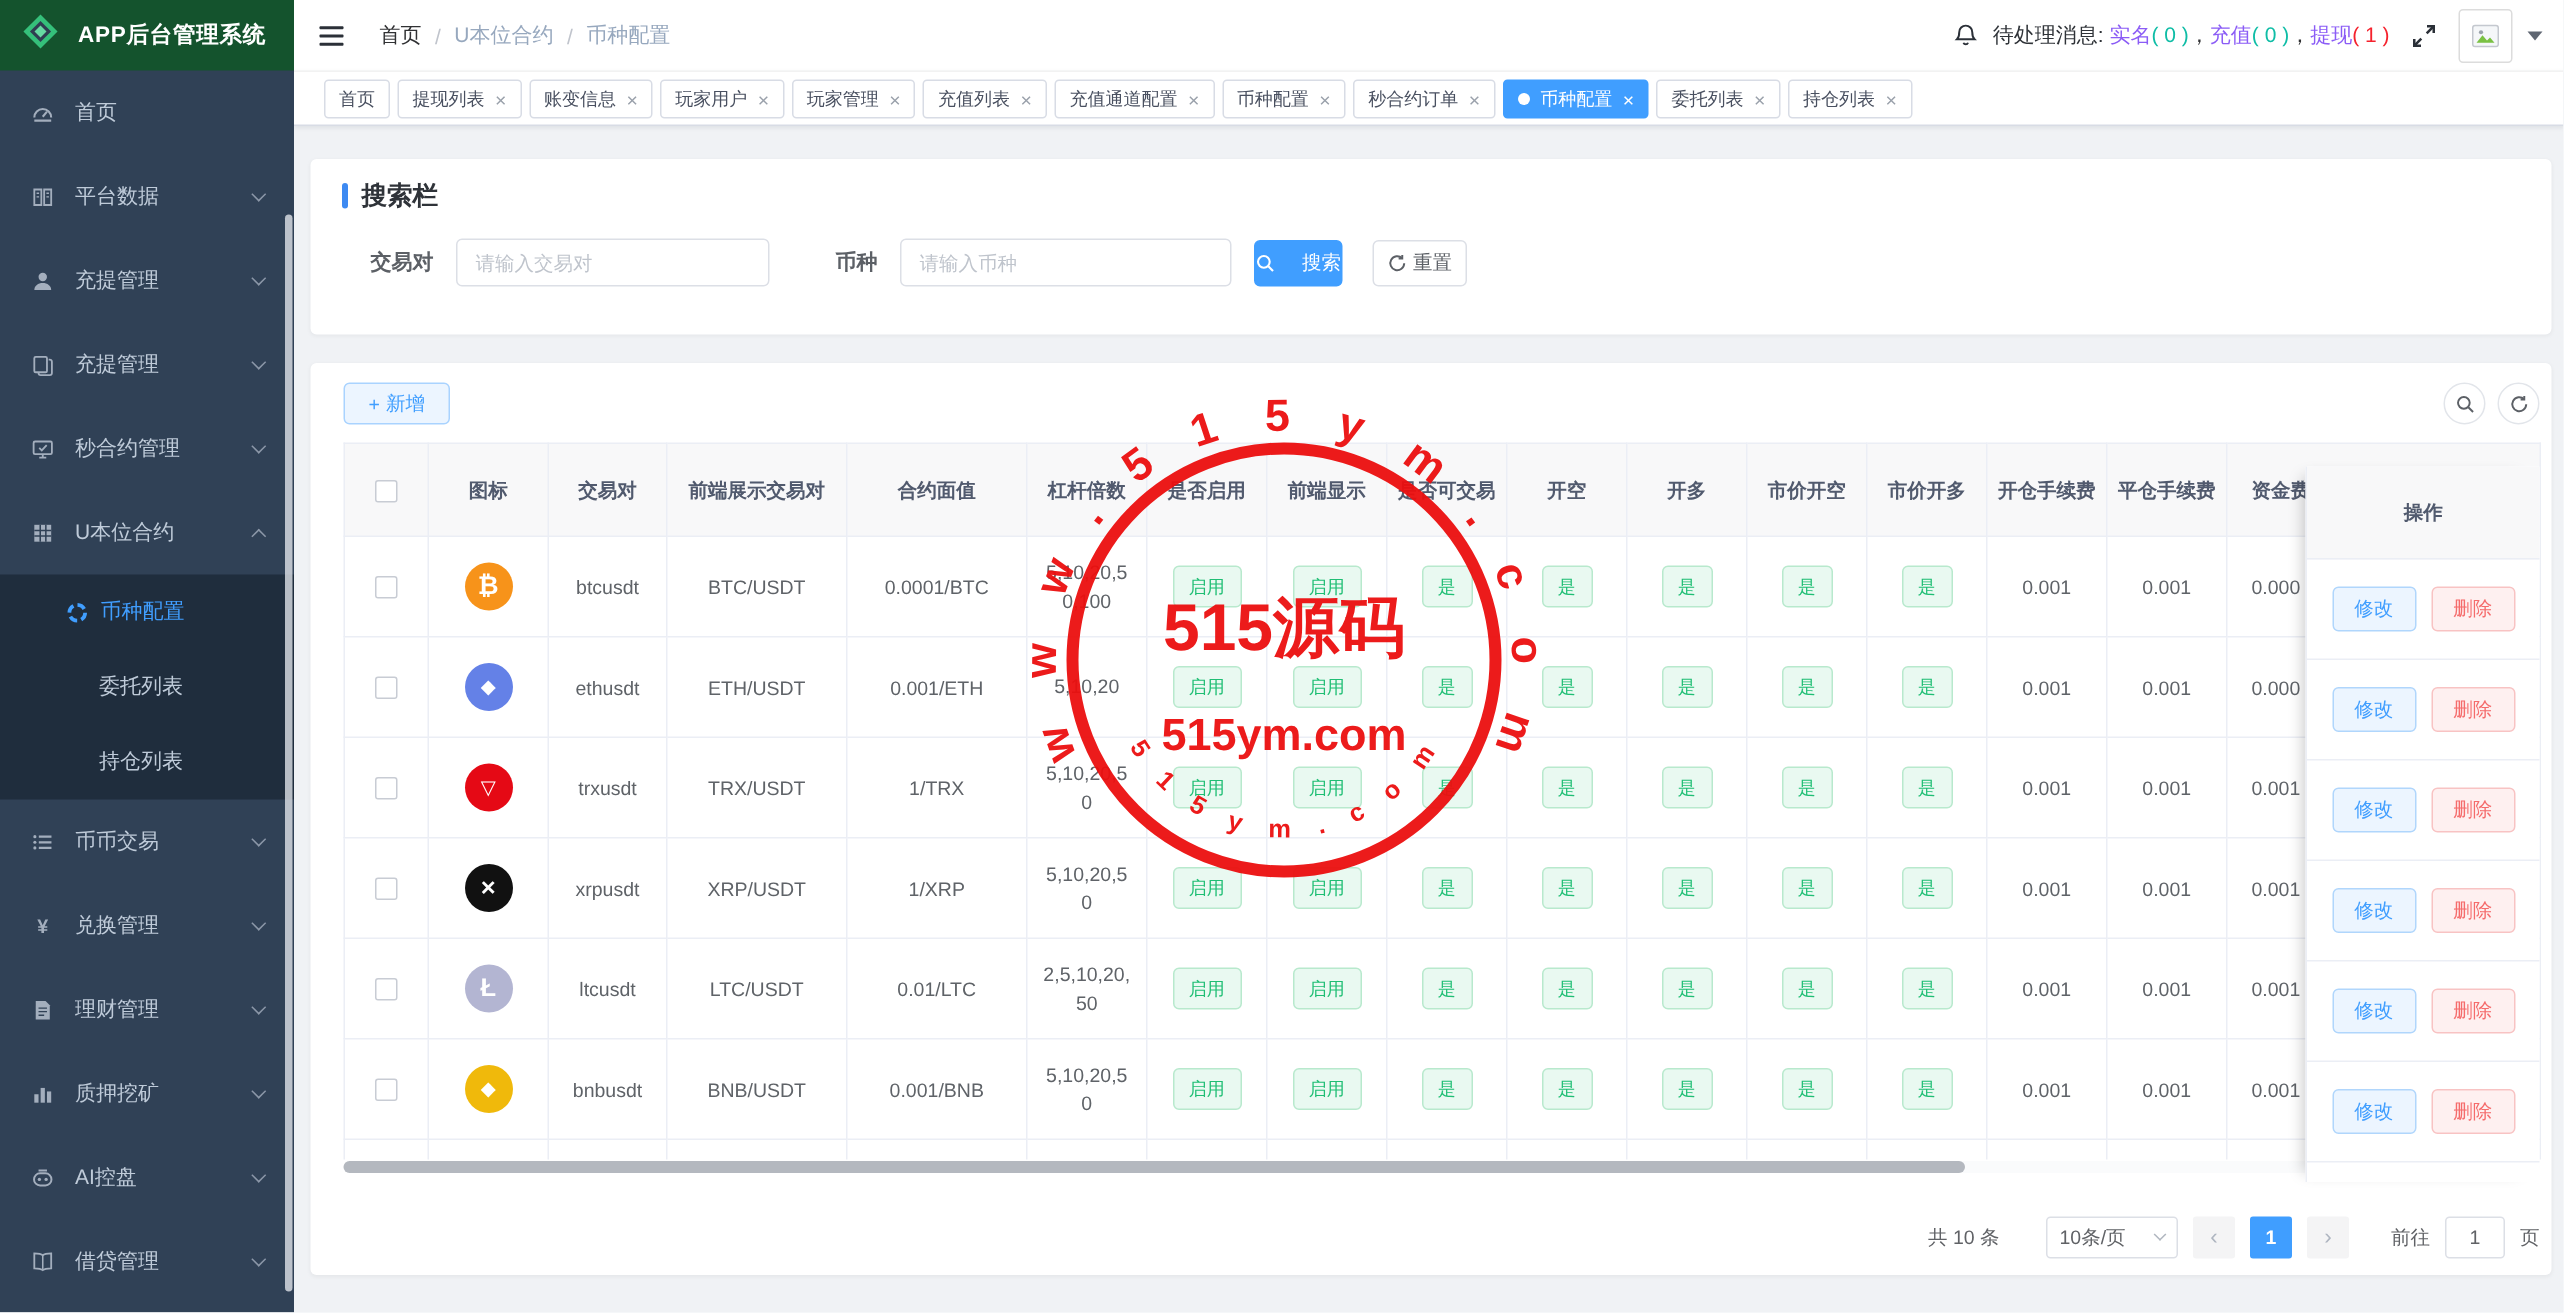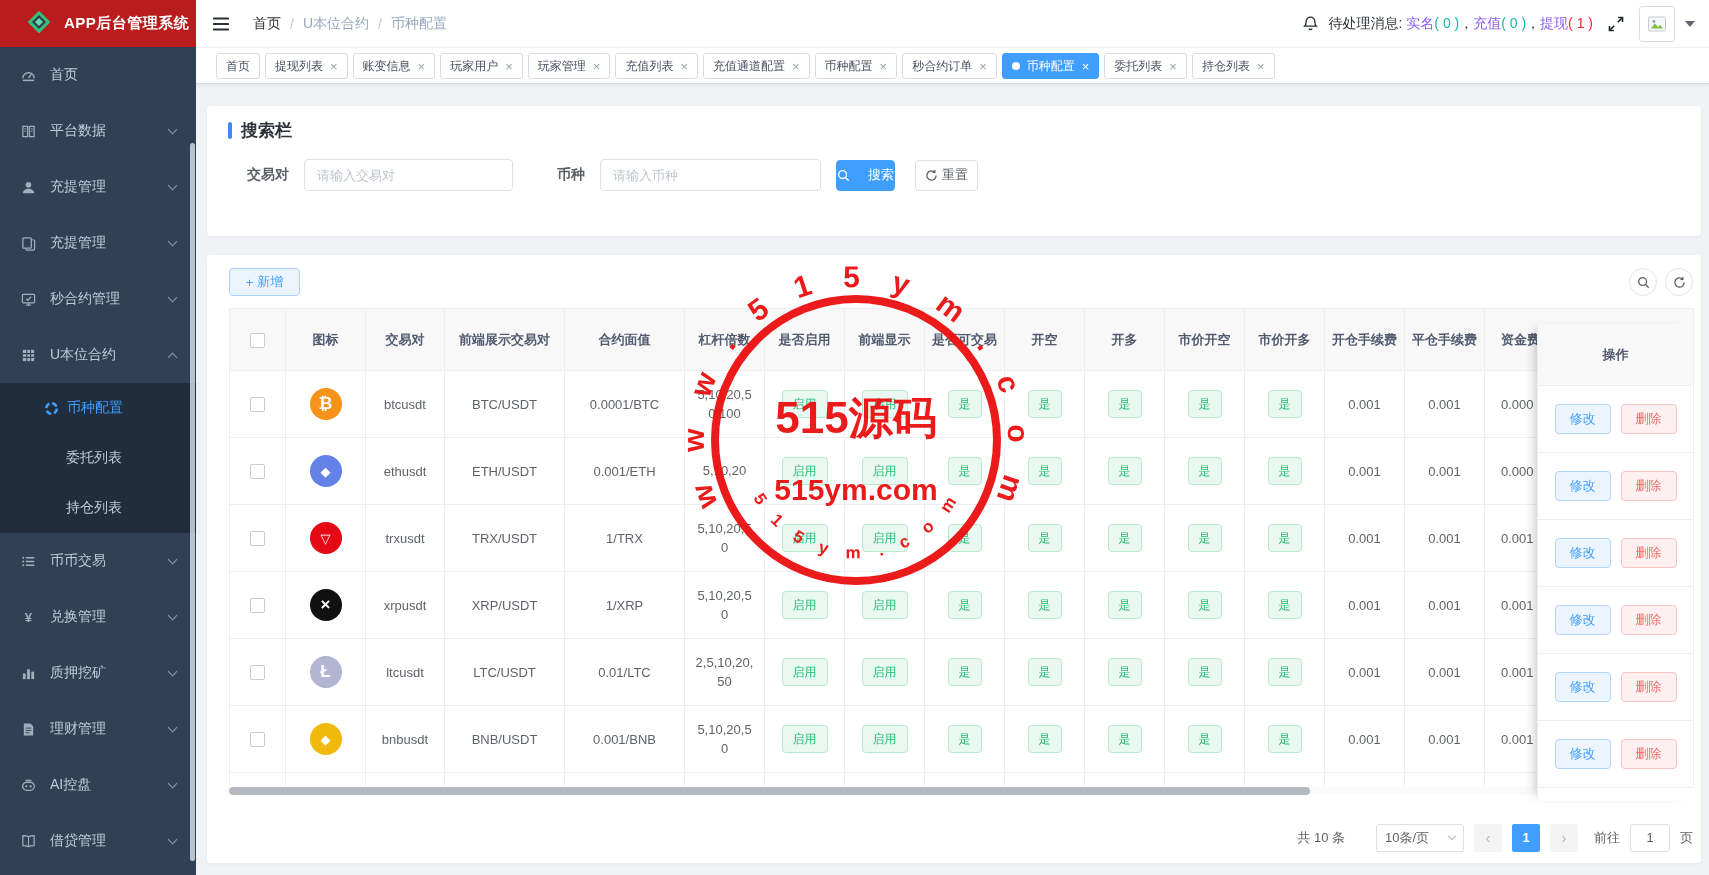--- a/index.html
+++ b/index.html
@@ -2,21 +2,21 @@
 <html><head>
 <meta charset="utf-8">
 <style>
   * { margin:0; padding:0; box-sizing:border-box; }
   html,body { width:1709px; height:875px; overflow:hidden; }
   body { font-family:"Liberation Sans","DejaVu Sans",sans-serif; background:#f0f2f5; }
   .app { position:relative; width:1709px; height:875px; background:#f0f2f5; overflow:hidden; }
 
   
   .sidebar { position:absolute; left:0; top:0; width:196px; height:875px; background:#304156; z-index:10; }
-  .logo-row { height:47px; display:flex; align-items:center; padding-left:26px; background:#b91c1c; }
+  .logo-row { height:47px; display:flex; align-items:center; padding-left:14px; background:#14532d; }
   .logo-row svg { width:26px; height:26px; }
   .logo-title { color:#fff; font-size:15px; font-weight:bold; margin-left:12px; letter-spacing:.5px; }
   .menu-item { height:56px; display:flex; align-items:center; padding:0 14px 0 21px; color:#bfcbd9; font-size:14px; cursor:pointer; }
   .menu-item .mi { width:16px; height:16px; color:#a3aebd; display:flex; align-items:center; }
   .menu-item .mi svg { width:15px; height:15px; fill:currentColor; }
   .menu-item .label { margin-left:13px; flex:1; }
   .chev { width:7px; height:7px; border-right:1.5px solid #8b97a8; border-bottom:1.5px solid #8b97a8; transform:rotate(45deg); margin-right:6px; margin-top:-3px; }
   .chev.up { transform:rotate(-135deg); margin-top:4px; }
   .submenu { background:#1f2d3d; }
   .submenu-item { height:50px; display:flex; align-items:center; padding-left:44px; color:#bfcbd9; font-size:14px; cursor:pointer; }
@@ -52,21 +52,21 @@
   .tabsbar { height:37px; background:#fff; border-top:1px solid #f2f2f2; border-bottom:1px solid #d8dce5; box-shadow:0 1px 3px rgba(0,21,41,.08); padding:5px 0 0 20px; display:flex; align-items:flex-start; gap:5px; position:relative; z-index:5; }
   .tab { height:26px; display:inline-flex; align-items:center; padding:0 9px; border:1px solid #d8dce5; background:#fff; border-radius:3px; font-size:12px; color:#495060; cursor:pointer; white-space:nowrap; }
   .tab .close { margin-left:7px; font-size:13px; color:#9aa1ab; line-height:1; }
   .tab.active { background:#409eff; border-color:#409eff; color:#fff; }
   .tab.active .close { color:#fff; }
   .tab .dot { width:8px; height:8px; border-radius:50%; background:#fff; margin-right:7px; }
 
   
   .content { padding:22px 8px 0 11px; }
   .card { background:#fff; border-radius:4px; box-shadow:0 1px 3px rgba(0,0,0,.05); }
-  .search-card { height:130px; padding:13px 0 0 21px; }
+  .search-card { height:117px; padding:13px 0 0 21px; }
   .sc-title-row { display:flex; align-items:center; }
   .sc-accent { width:4px; height:17px; background:#3d8af2; border-radius:2px; }
   .sc-title { font-size:17px; font-weight:bold; color:#2f3339; margin-left:9px; }
   .sc-form { margin-top:17px; display:flex; align-items:center; }
   .sc-label { font-size:14px; font-weight:bold; color:#5c6066; margin-left:19px; }
   .sc-input { height:32px; border:1px solid #dcdfe6; border-radius:4px; font-size:13px; color:#606266; padding:0 12px; margin-left:15px; outline:none; font-family:inherit; }
   .sc-input::placeholder { color:#bfc4cc; }
   .inp1 { width:209px; }
   .inp2 { width:221px; margin-left:15px; }
   .lbl2 { margin-left:44px; }
@@ -103,21 +103,21 @@
 
   .hscrollbar { position:relative; width:1464px; height:8px; margin-top:1px; background:#fafbfc; border-radius:4px; }
   .hthumb { position:absolute; left:0; top:0; width:1081px; height:8px; background:#b4b8bf; border-radius:4px; cursor:pointer; }
 
   .pagination { margin-top:29px; display:flex; align-items:center; justify-content:flex-end; font-size:13px; color:#606266; gap:10px; padding-right:0; }
   .pg-total { margin-right:21px; }
   .pg-select { width:88px; height:28px; border:1px solid #dcdfe6; border-radius:3px; display:flex; align-items:center; justify-content:space-between; padding:0 8px; cursor:pointer; color:#606266; }
   .pg-chev { width:6px; height:6px; border-right:1.3px solid #b0b6bf; border-bottom:1.3px solid #b0b6bf; transform:rotate(45deg); margin-top:-3px; }
   .pg-btn { width:28px; height:28px; background:#f4f4f5; border-radius:2px; display:flex; align-items:center; justify-content:center; color:#aeb5c0; font-size:15px; cursor:pointer; }
   .pg-page { width:28px; height:28px; background:#409eff; border-radius:2px; display:flex; align-items:center; justify-content:center; color:#fff; font-size:13px; font-weight:bold; cursor:pointer; }
-  .pg-goto { margin-left:6px; }
+  .pg-goto { margin-left:18px; }
   .pg-input { width:40px; height:28px; border:1px solid #dcdfe6; border-radius:3px; text-align:center; font-size:13px; color:#606266; outline:none; font-family:inherit; }
 
   
   .watermark { position:absolute; left:666px; top:250px; width:380px; height:380px; z-index:6; pointer-events:none; opacity:.95; }
   .wm-t { fill:#ec0f0f; font-family:"Liberation Sans","DejaVu Sans",sans-serif; font-weight:bold; }
 </style>
 </head>
 <body>
 
 <div class="app">
@@ -226,36 +226,36 @@
             <svg viewBox="0 0 16 16">
               <text x="8" y="13" text-anchor="middle" font-size="14" font-weight="bold" fill="currentColor" font-family="inherit">¥</text>
             </svg>
           </span>
           <span class="label">兑换管理</span>
           <span class="chev"></span>
         </div>
         <div class="menu-item">
           <span class="mi">
             <svg viewBox="0 0 16 16">
+              <path d="M3 1.5h7l3 3v10H3z" fill="currentColor"></path>
+              <path d="M5 6.5h6 M5 9h6 M5 11.5h4" stroke="#304156" stroke-width="1"></path>
+            </svg>
+          </span>
+          <span class="label">理财管理</span>
+          <span class="chev"></span>
+        </div>
+        <div class="menu-item">
+          <span class="mi">
+            <svg viewBox="0 0 16 16">
               <rect x="2" y="8" width="3" height="6" fill="currentColor"></rect>
               <rect x="6.5" y="3.5" width="3" height="10.5" fill="currentColor"></rect>
               <rect x="11" y="6" width="3" height="8" fill="currentColor"></rect>
             </svg>
           </span>
           <span class="label">质押挖矿</span>
-          <span class="chev"></span>
-        </div>
-        <div class="menu-item">
-          <span class="mi">
-            <svg viewBox="0 0 16 16">
-              <path d="M3 1.5h7l3 3v10H3z" fill="currentColor"></path>
-              <path d="M5 6.5h6 M5 9h6 M5 11.5h4" stroke="#304156" stroke-width="1"></path>
-            </svg>
-          </span>
-          <span class="label">理财管理</span>
           <span class="chev"></span>
         </div>
         <div class="menu-item">
           <span class="mi">
             <svg viewBox="0 0 16 16">
               <rect x="1.8" y="4.5" width="12.4" height="8.6" rx="4.3" fill="none" stroke="currentColor" stroke-width="1.4"></rect>
               <circle cx="5.6" cy="8.8" r="1.2" fill="currentColor"></circle>
               <circle cx="10.4" cy="8.8" r="1.2" fill="currentColor"></circle>
               <path d="M5 2.5h6" stroke="currentColor" stroke-width="1.3"></path>
             </svg>

